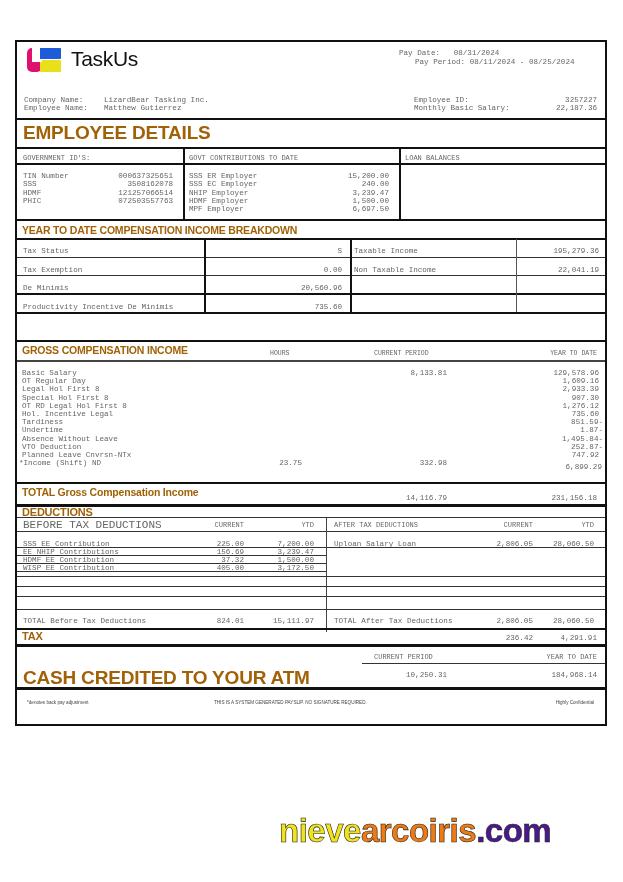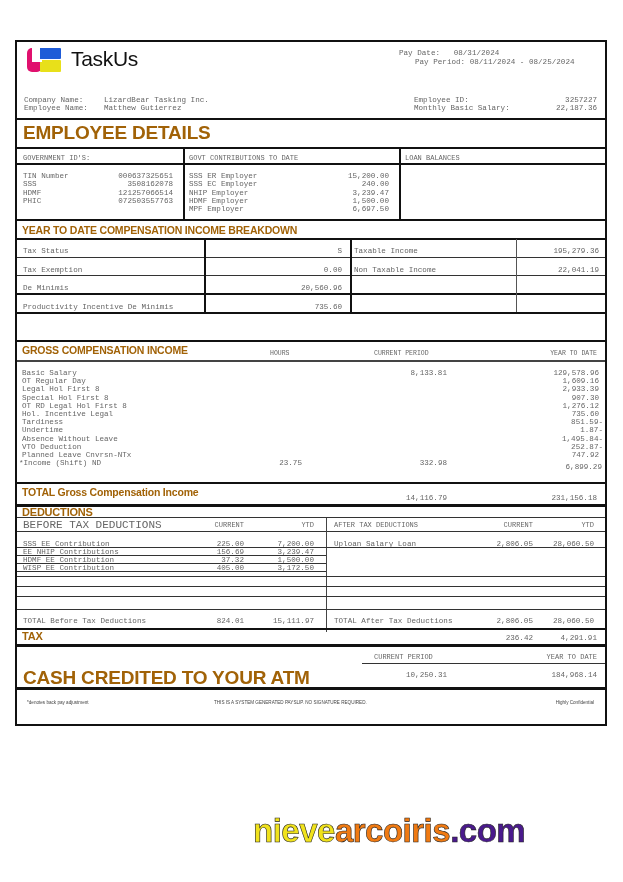--- a/index.html
+++ b/index.html
@@ -8,21 +8,21 @@
   .mono { font-family: "Liberation Mono", monospace; font-size: 7.6px; color: #666; line-height: 8.3px; }
   .sans { font-family: "Liberation Sans", sans-serif; }
   .payslip { position: absolute; left: 15px; top: 40px; width: 592px; height: 686px; border: 2px solid #111; }
   .abs { position: absolute; }
   .hline { position: absolute; left: 0; right: 0; background: #111; }
   .vline { position: absolute; background: #111; width: 1.5px; }
   .r { text-align: right; }
   .h-big { font-family: "Liberation Sans", sans-serif; font-weight: bold; color: #a16207; font-size: 19px; letter-spacing: -0.2px; }
   .tiny { font-family: "Liberation Sans", sans-serif; font-size: 4.6px; color: #444; }
   .logo-mark { position: absolute; left: 10px; top: 6px; width: 34px; height: 24px; }
-  .watermark { position: absolute; left: 253px; top: 812px; font-family: "Liberation Sans", sans-serif; font-weight: bold; font-size: 33px; letter-spacing: -0.5px; -webkit-text-stroke: 0.6px #222; }
+  .watermark { position: absolute; left: 279px; top: 812px; font-family: "Liberation Sans", sans-serif; font-weight: bold; font-size: 33px; letter-spacing: -0.5px; -webkit-text-stroke: 0.6px #222; }
 </style>
 </head>
 <body>
 
 <div class="payslip">
 
   <svg class="logo-mark" viewBox="0 0 34 24">
     <rect x="0" y="0" width="15" height="24" rx="5" fill="#e0106e"></rect>
     <rect x="13" y="0" width="21" height="11" rx="1" fill="#1e5bd8"></rect>
     <rect x="13" y="12" width="21" height="12" rx="1" fill="#e8e01a"></rect>

